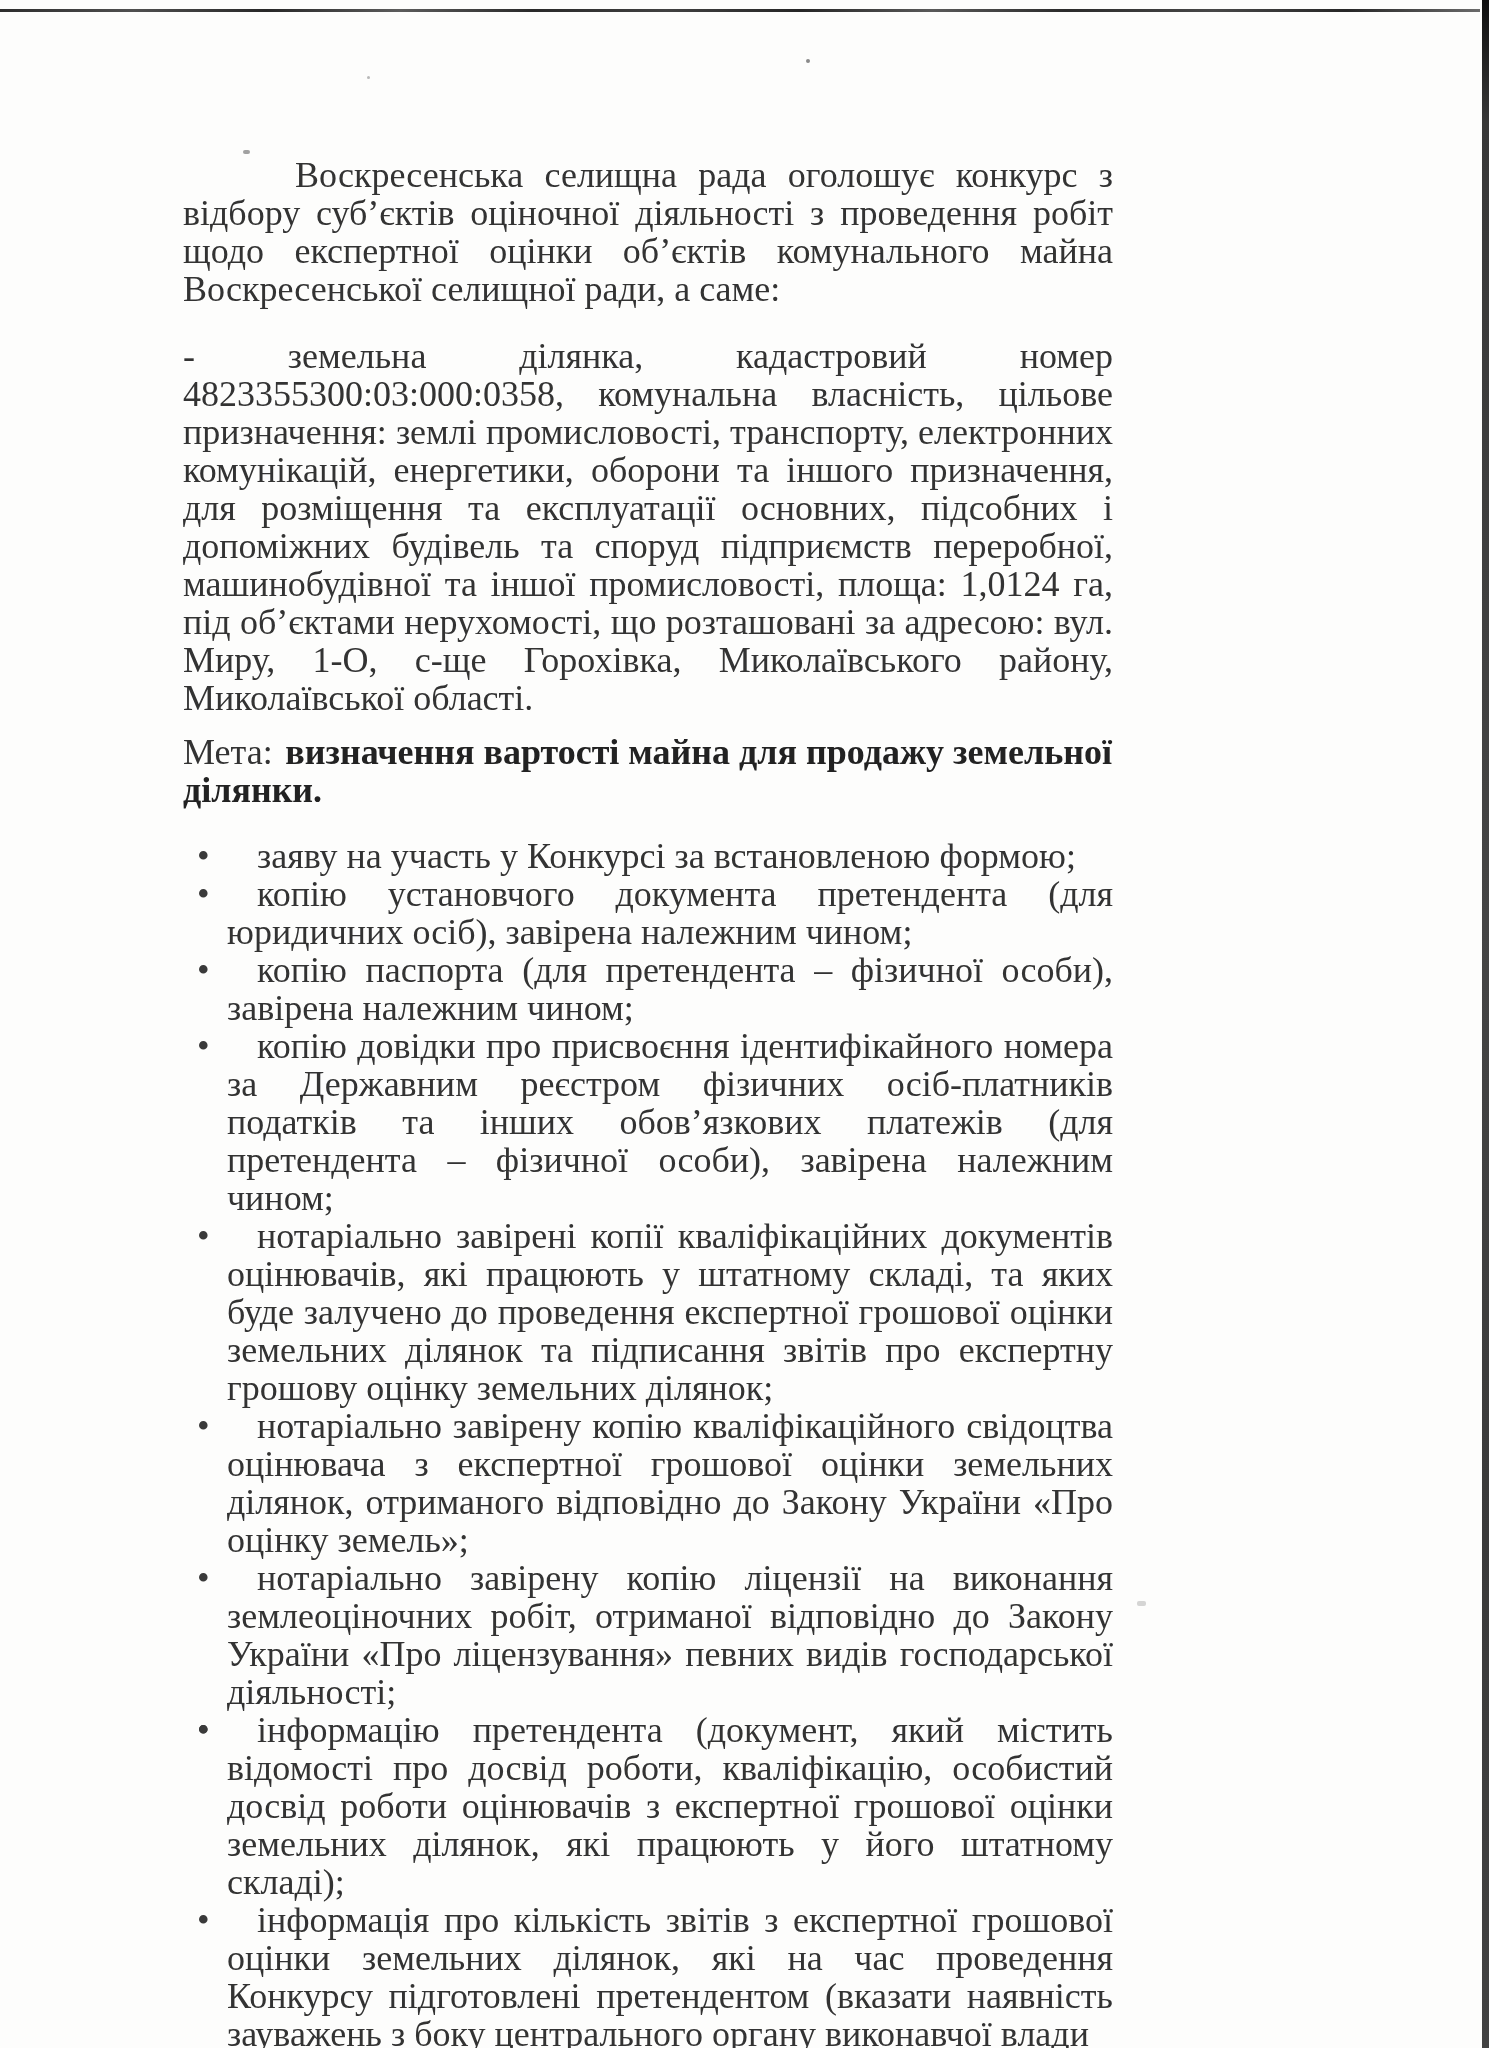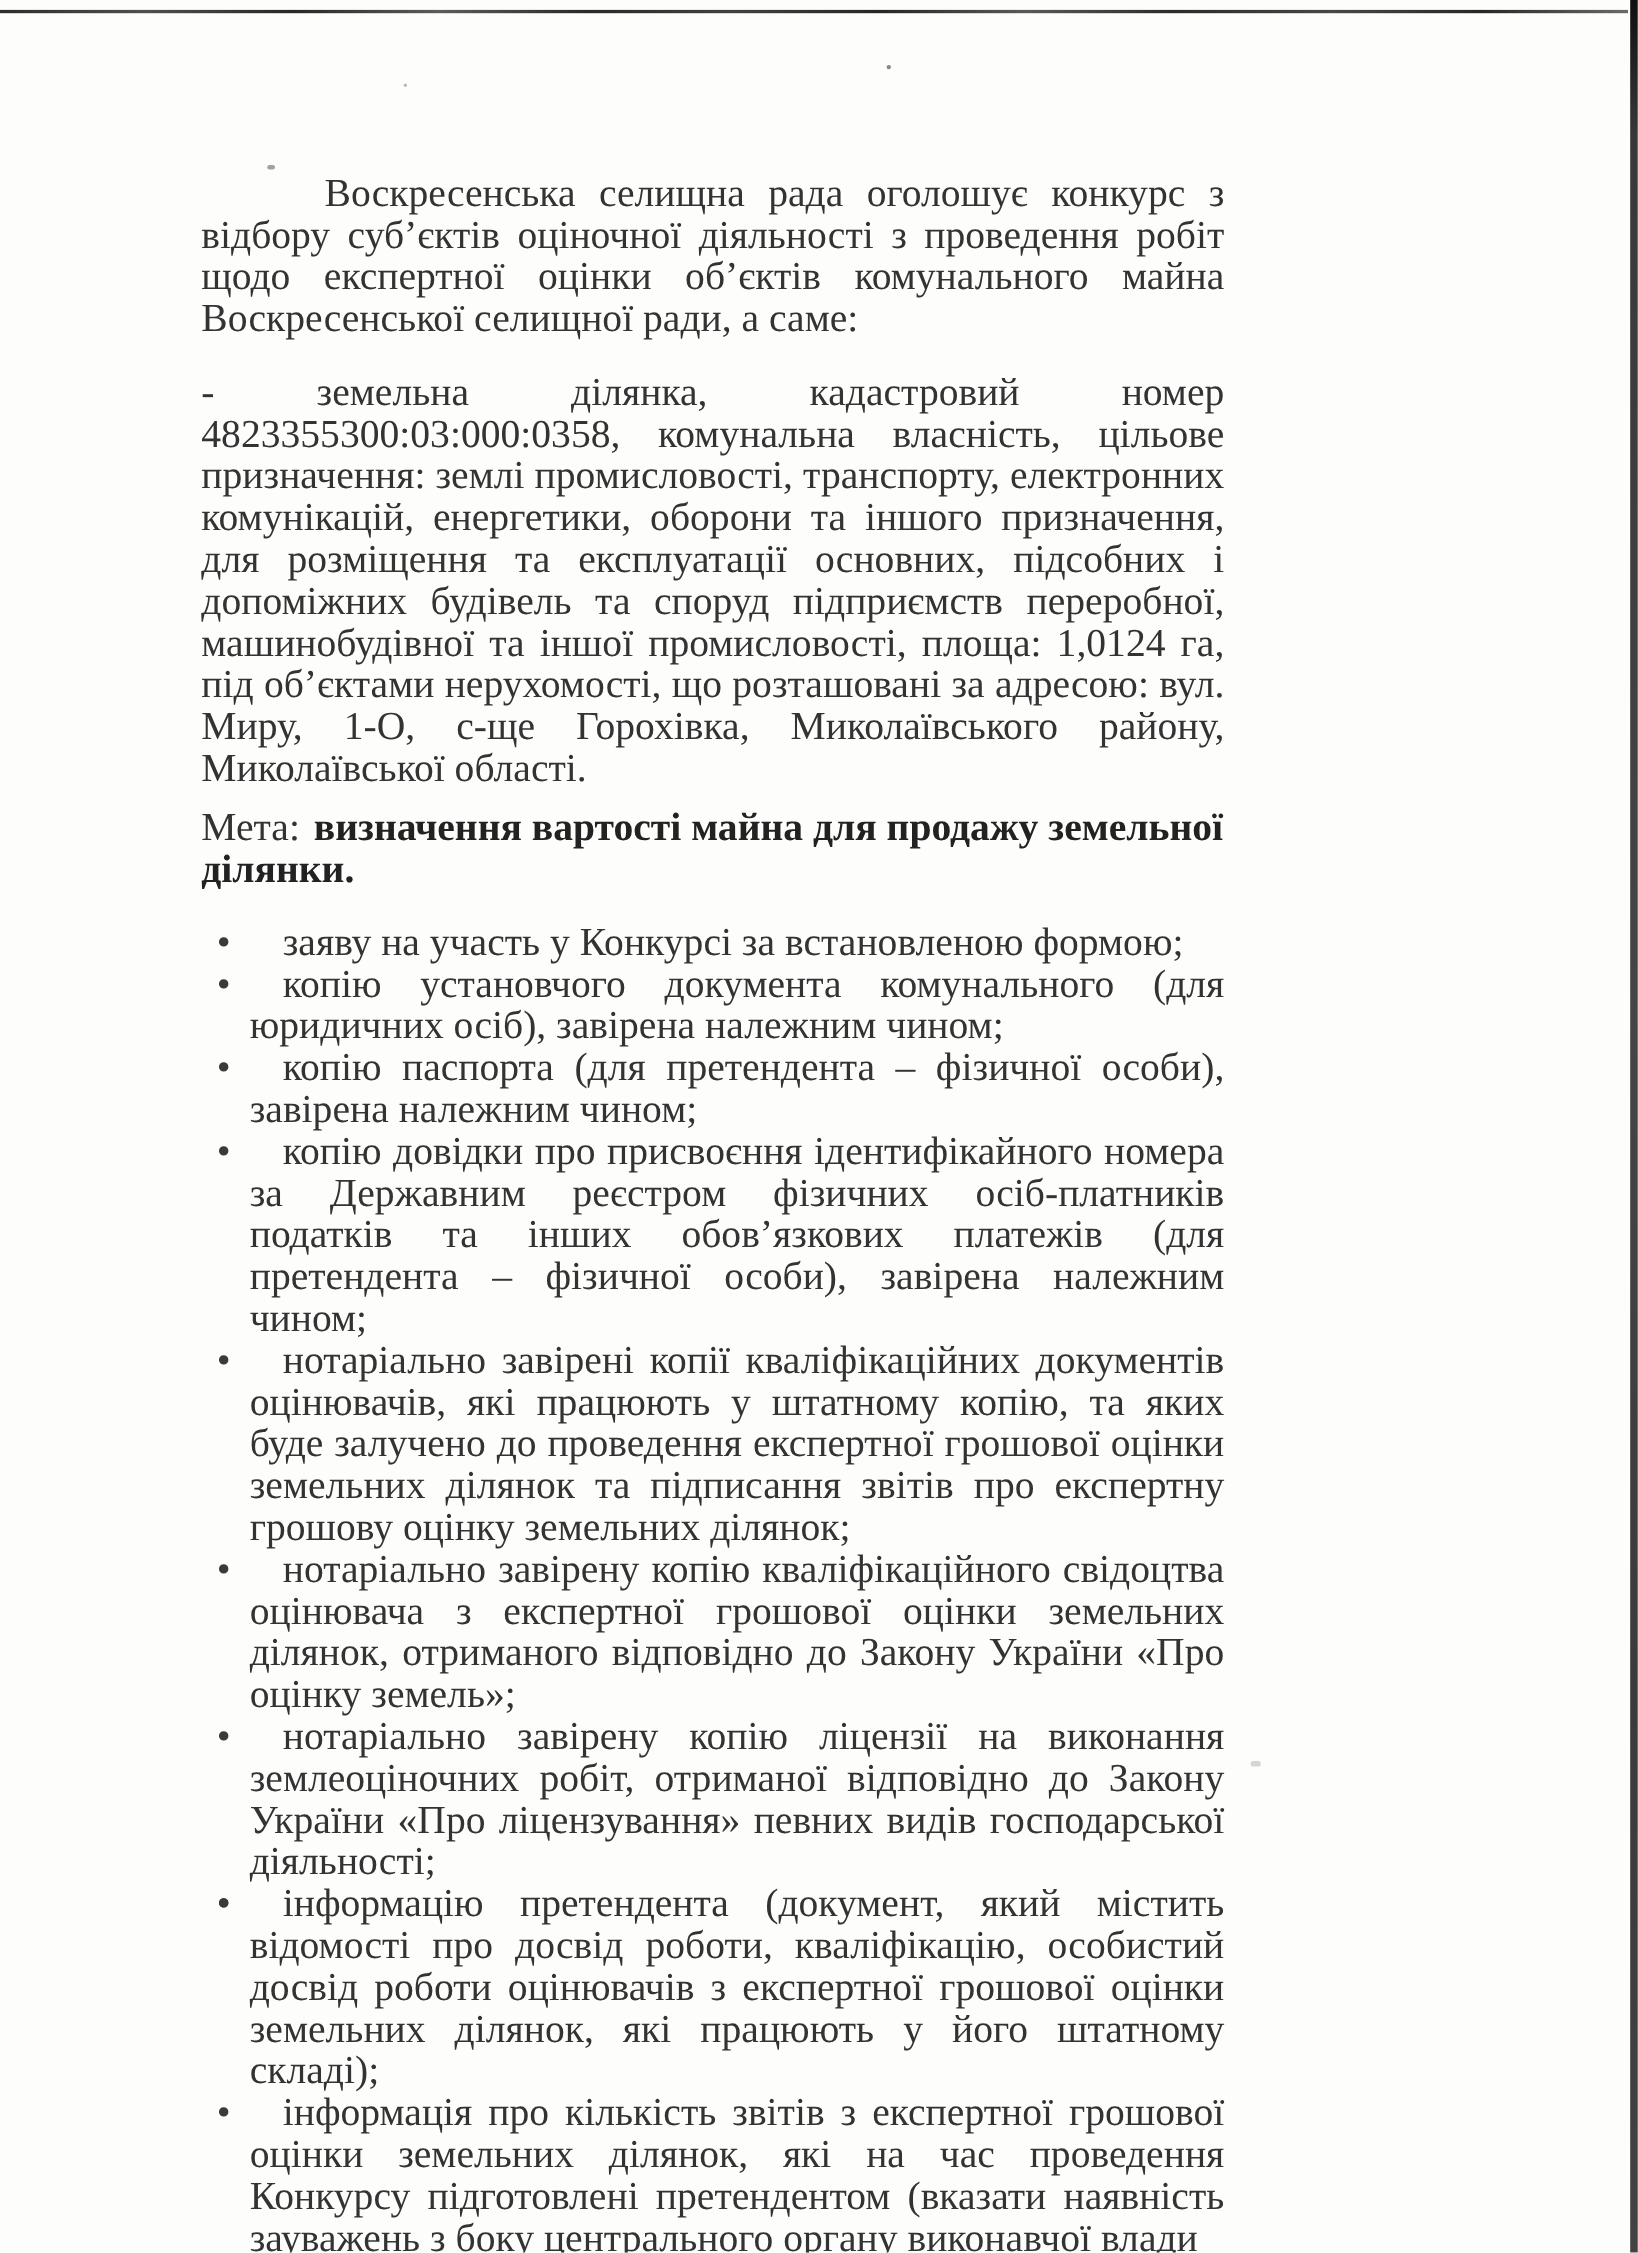--- a/index.html
+++ b/index.html
@@ -104,27 +104,27 @@
 
     <p class="p-parcel">- земельна ділянка, кадастровий номер 4823355300:03:000:0358, комунальна власність, цільове призначення: землі промисловості, транспорту, електронних комунікацій, енергетики, оборони та іншого призначення, для розміщення та експлуатації основних, підсобних і допоміжних будівель та споруд підприємств переробної, машинобудівної та іншої промисловості, площа: 1,0124 га, під об’єктами нерухомості, що розташовані за адресою: вул. Миру, 1-О, с-ще Горохівка, Миколаївського району, Миколаївської області.</p>
 
     <p class="p-purpose"><span>Мета:</span><span class="purpose-text">визначення вартості майна для продажу земельної ділянки.</span></p>
 
 
     <ul class="docs">
 
         <li class="doc"><span class="bullet-glyph">•</span><span>заяву на участь у Конкурсі за встановленою формою;</span></li>
 
-        <li class="doc"><span class="bullet-glyph">•</span><span>копію установчого документа комунального (для юридичних осіб), завірена належним чином;</span></li>
+        <li class="doc"><span class="bullet-glyph">•</span><span>копію установчого документа претендента (для юридичних осіб), завірена належним чином;</span></li>
 
         <li class="doc"><span class="bullet-glyph">•</span><span>копію паспорта (для претендента – фізичної особи), завірена належним чином;</span></li>
 
         <li class="doc"><span class="bullet-glyph">•</span><span>копію довідки про присвоєння ідентифікайного номера за Державним реєстром фізичних осіб-платників податків та інших обов’язкових платежів (для претендента – фізичної особи), завірена належним чином;</span></li>
 
-        <li class="doc"><span class="bullet-glyph">•</span><span>нотаріально завірені копії кваліфікаційних документів оцінювачів, які працюють у штатному копію, та яких буде залучено до проведення експертної грошової оцінки земельних ділянок та підписання звітів про експертну грошову оцінку земельних ділянок;</span></li>
+        <li class="doc"><span class="bullet-glyph">•</span><span>нотаріально завірені копії кваліфікаційних документів оцінювачів, які працюють у штатному складі, та яких буде залучено до проведення експертної грошової оцінки земельних ділянок та підписання звітів про експертну грошову оцінку земельних ділянок;</span></li>
 
         <li class="doc"><span class="bullet-glyph">•</span><span>нотаріально завірену копію кваліфікаційного свідоцтва оцінювача з експертної грошової оцінки земельних ділянок, отриманого відповідно до Закону України «Про оцінку земель»;</span></li>
 
         <li class="doc"><span class="bullet-glyph">•</span><span>нотаріально завірену копію ліцензії на виконання землеоціночних робіт, отриманої відповідно до Закону України «Про ліцензування» певних видів господарської діяльності;</span></li>
 
         <li class="doc"><span class="bullet-glyph">•</span></li>
 
         <li class="doc"><span class="bullet-glyph">•</span><span>інформацію претендента (документ, який містить відомості про досвід роботи, кваліфікацію, особистий досвід роботи оцінювачів з експертної грошової оцінки земельних ділянок, які працюють у його штатному складі);</span></li>
 
         <li class="doc"><span class="bullet-glyph">•</span><span>інформація про кількість звітів з експертної грошової оцінки земельних ділянок, які на час проведення Конкурсу підготовлені претендентом (вказати наявність зауважень з боку центрального органу виконавчої влади</span></li>

